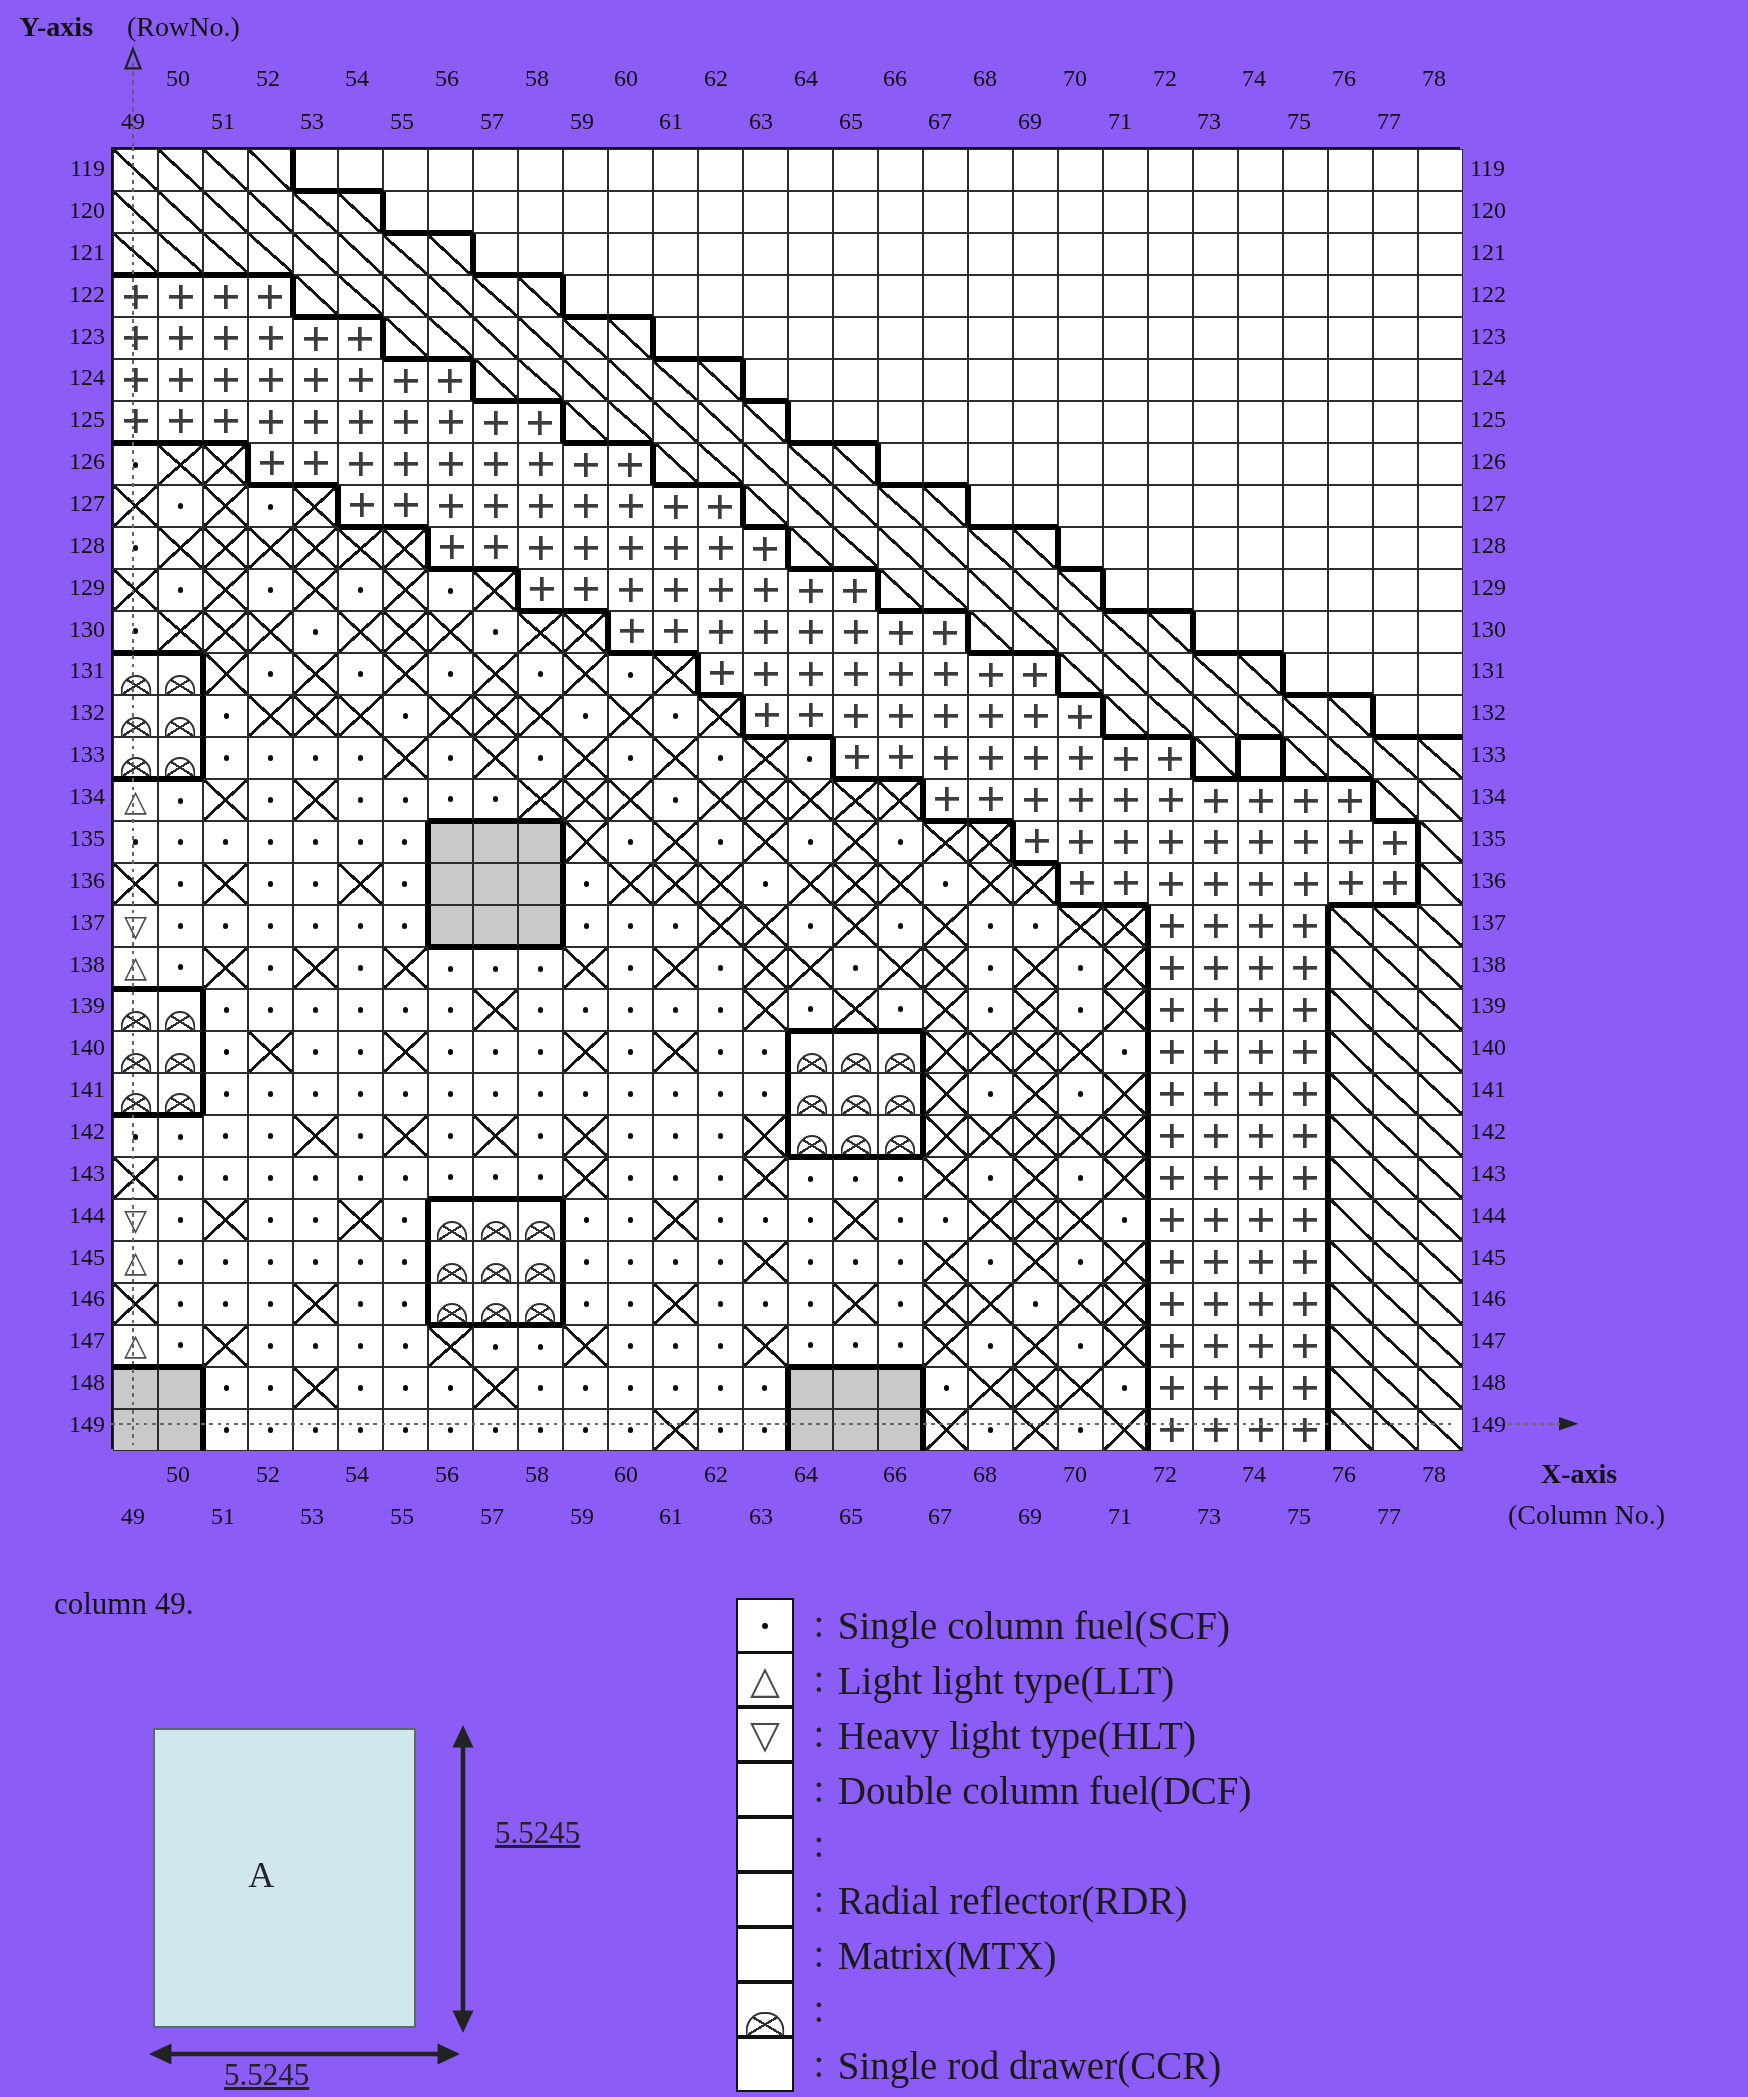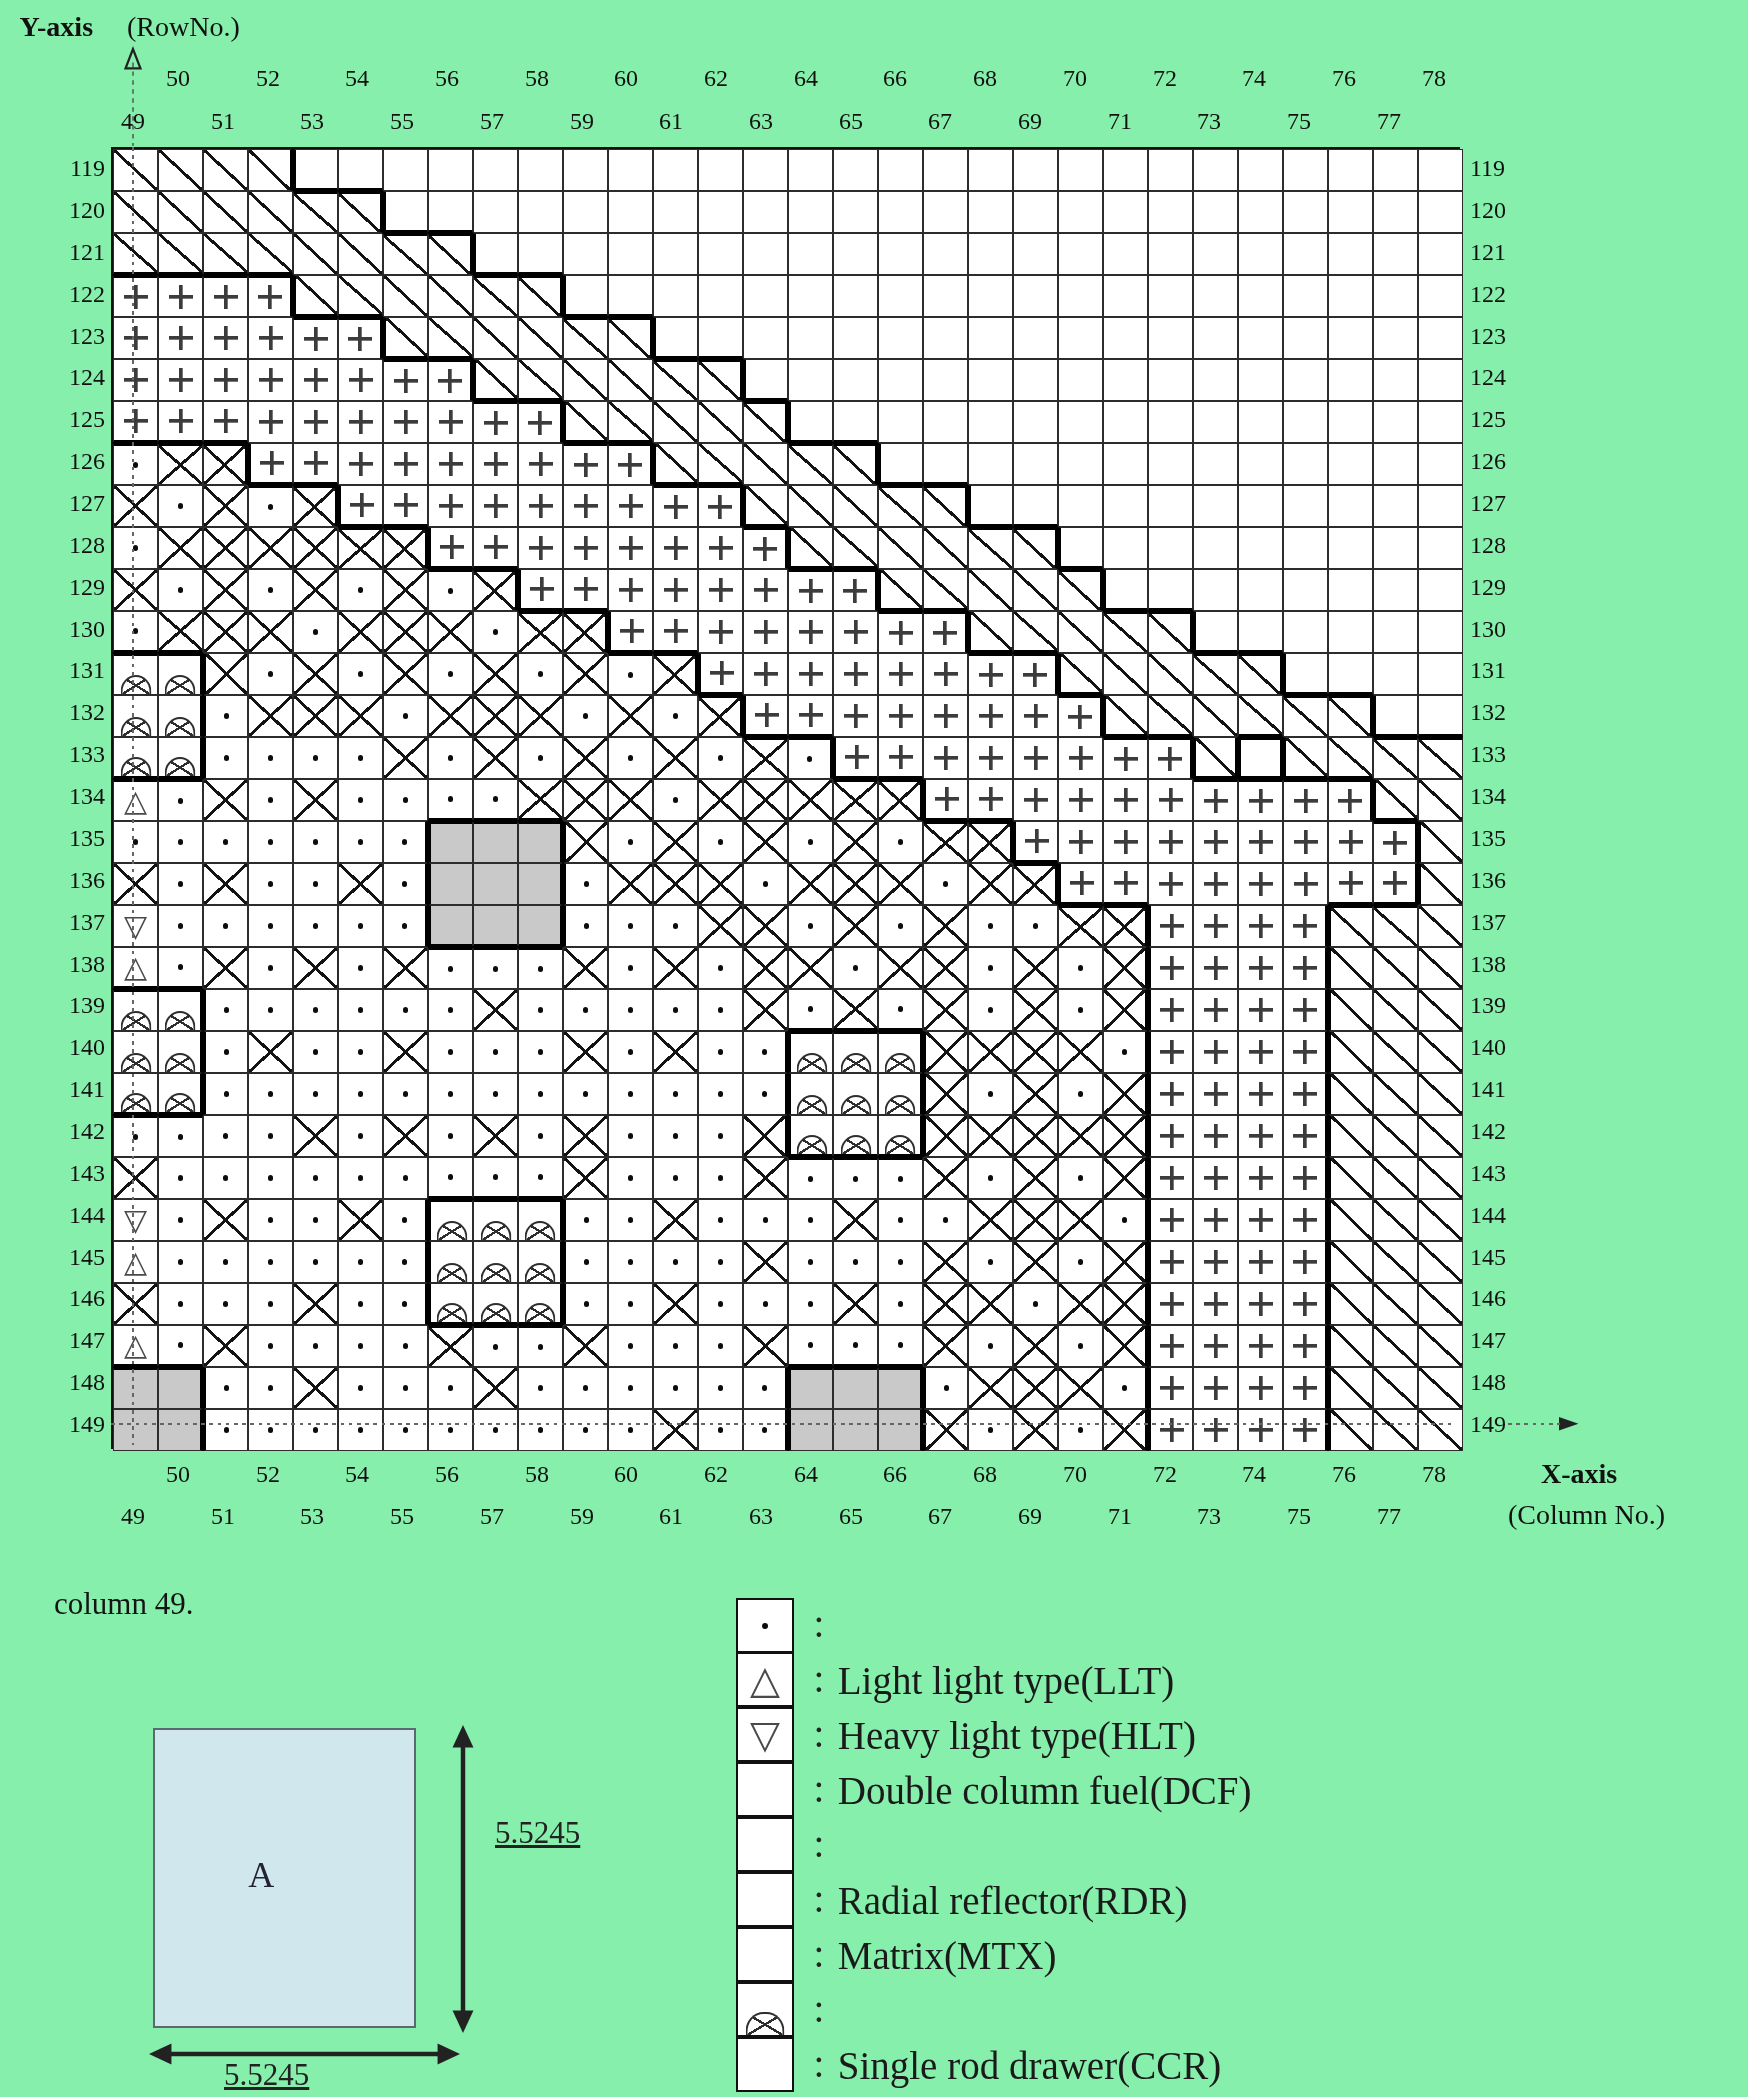--- a/index.html
+++ b/index.html
@@ -1,16 +1,16 @@
 <!DOCTYPE html>
 <html style="font-size:12px"><head>
 <meta charset="utf-8">
 <style>
   html,body{margin:0;padding:0;background:#fff;}
-  #stage{position:relative;width:1748px;height:2097px;background:#86efac;
+  #stage{position:relative;width:1748px;height:2097px;background:#8b5cf6;
          font-family:"Liberation Serif",serif;color:#111;overflow:hidden;}
   .lbl{position:absolute;font-size:24px;color:#111;white-space:nowrap;transform:translate(-50%,-50%);}
   .lbl.left{transform:translate(-100%,-50%);}
   .lbl.right{transform:translate(0,-50%);}
   .axis-title{position:absolute;font-size:28px;font-weight:bold;white-space:nowrap;}
   .axis-sub{position:absolute;font-size:28px;white-space:nowrap;}
   
   #grid{position:absolute;left:111px;top:147px;width:1345px;height:1298px;
         display:grid;grid-template-columns:repeat(30,45px);grid-template-rows:repeat(31,42px);
         border:2.2px solid #111;box-sizing:content-box;}
@@ -1541,20 +1541,21 @@
   </svg>
 
   <div class="note" style="left:54px;top:1586px;">column 49.</div>
 
   <div id="legend">
       <div class="lrow">
         <div class="lcell tscf">
           <i class="d"></i>
         </div>
         <span class="lcolon">:</span>
+        <span class="ltext">Single column fuel(SCF)</span>
       </div>
       <div class="lrow">
         <div class="lcell tllt">
           <span class="tri">△</span>
         </div>
         <span class="lcolon">:</span>
         <span class="ltext">Light light type(LLT)</span>
       </div>
       <div class="lrow">
         <div class="lcell thlt">

